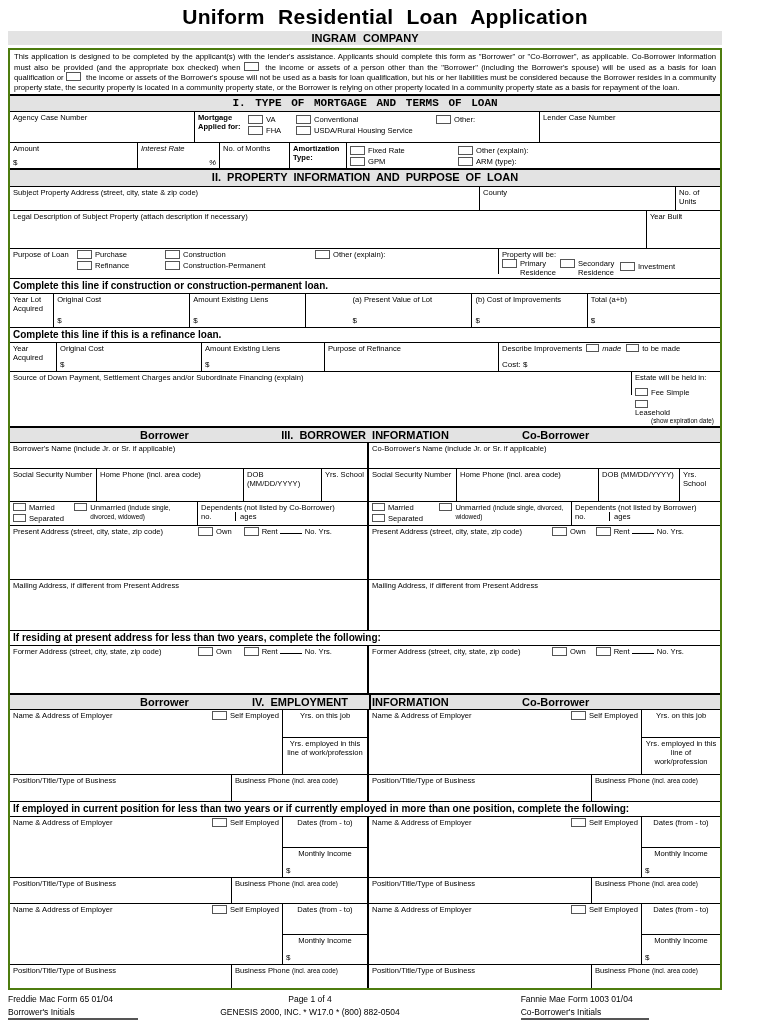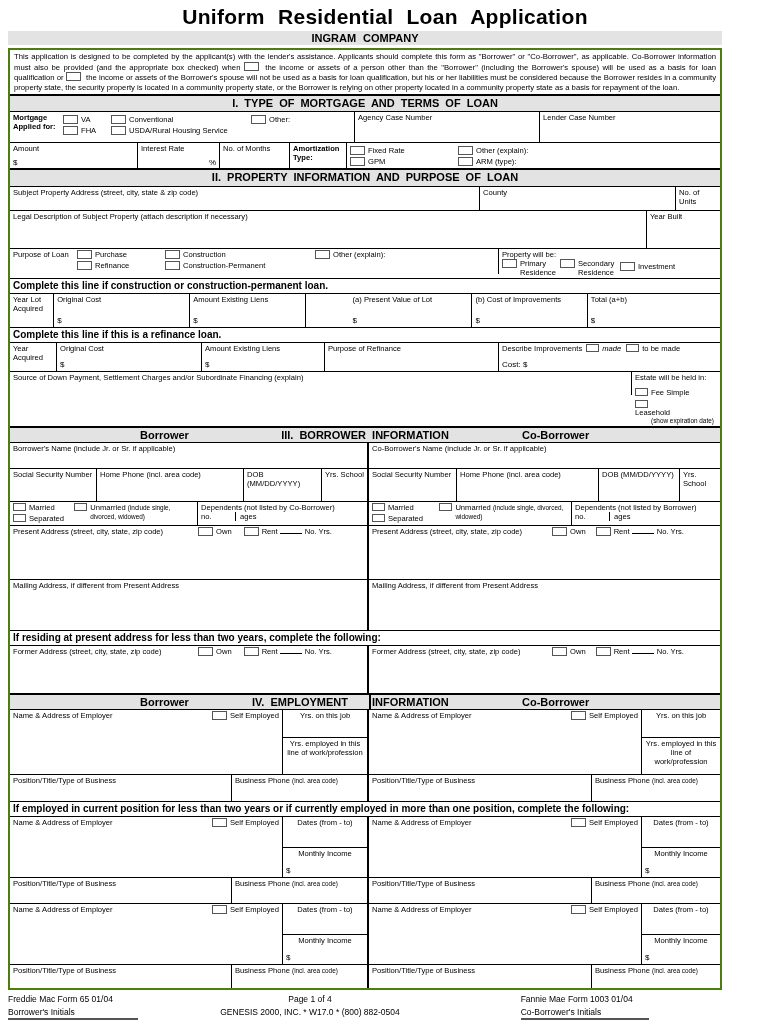--- a/index.html
+++ b/index.html
@@ -46,24 +46,25 @@
     <div class="c last notice" style="width:710px;">
       <span>This application is designed to be completed by the applicant(s) with the lender's assistance.  Applicants should complete this form as "Borrower" or "Co-Borrower", as applicable. Co-Borrower information must also be provided (and the appropriate box checked) when</span>
       <span class="cb"></span>
       <span>the income or assets of a person other than the "Borrower" (including the Borrower's spouse) will be used as a basis for loan qualification or</span>
       <span class="cb"></span>
       <span>the income or assets of the Borrower's spouse will not be used as a basis for loan qualification, but his or her liabilities must be considered because the Borrower resides in a community property state, the security property is located in a community property state, or the Borrower is relying on other property located in a community property state as a basis for repayment of the loan.</span>
     </div>
   </div>
 
   <div class="r thick">
-    <div class="c last sech" style="width:710px;">I.  TYPE OF MORTGAGE AND TERMS OF LOAN</div>
-  </div>
-
-  <div class="r">
+    <div class="c last sech" style="width:710px;font-family:Liberation Mono, monospace;">I.  TYPE OF MORTGAGE AND TERMS OF LOAN</div>
+  </div>
+
+  <div class="r">
+    <div class="c" style="width:185px;"><span>Agency Case Number</span></div>
     <div class="c" style="width:345px; height:30px;">
       <div class="split">
         <div class="col" style="width:50px;">
           <span class="b">Mortgage</span>
           <span class="b">Applied for:</span>
         </div>
         <div class="col" style="width:48px;">
           <span class="cbrow">
               <span class="cb"></span>
               <span>VA</span>
@@ -84,30 +85,29 @@
             </span>
         </div>
         <div class="col">
           <span class="cbrow">
               <span class="cb"></span>
               <span>Other:</span>
             </span>
         </div>
       </div>
     </div>
-    <div class="c" style="width:185px;"><span>Agency Case Number</span></div>
     <div class="c last" style="width:180px;"><span>Lender Case Number</span></div>
   </div>
 
   <div class="r">
     <div class="c" style="width:128px; height:25px;">
       <span>Amount</span>
       <span class="dollar">$</span>
     </div>
-    <div class="c" style="width:82px;">
+    <div class="c" style="width:82px;font-style:italic;">
       <span>Interest Rate</span>
       <span class="pct">%</span>
     </div>
     <div class="c" style="width:70px;"><span>No. of Months</span></div>
     <div class="c" style="width:57px;">
       <div class="b">Amortization</div>
       <div class="b">Type:</div>
     </div>
     <div class="c last" style="width:373px;">
       <div class="split">

